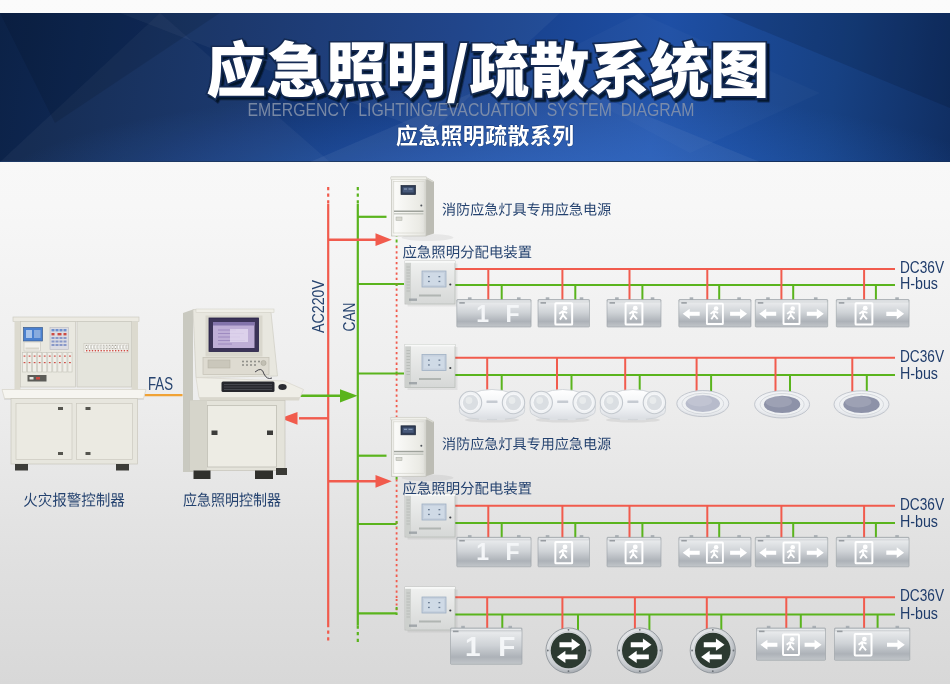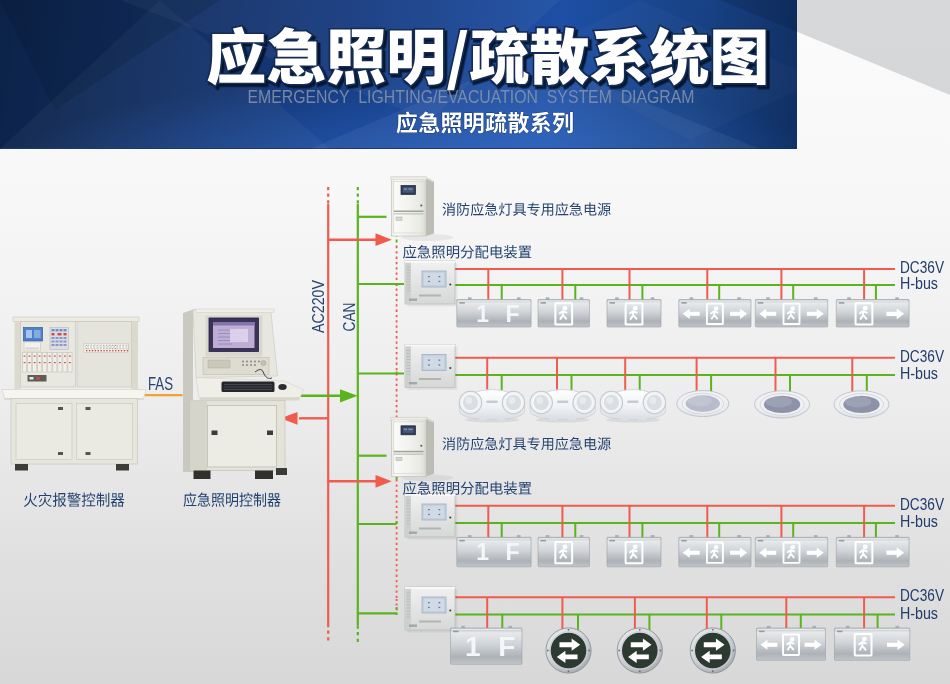--- a/index.html
+++ b/index.html
@@ -1,17 +1,17 @@
 <!DOCTYPE html>
 <html><head><meta charset="utf-8">
 <style>
 *{margin:0;padding:0;box-sizing:border-box}
 html,body{width:950px;height:684px;overflow:hidden;font-family:"Liberation Sans",sans-serif}
 #page{position:relative;width:950px;height:684px;background:linear-gradient(180deg,#fbfbfb 0%,#f7f7f7 30%,#ededed 58%,#e0e0e0 82%,#d8d8d8 100%)}
-#hdr{position:absolute;left:0;top:0;width:797px;height:149px;
+#hdr{position:absolute;left:0;top:13px;width:950px;height:149px;
 background:linear-gradient(98deg,#0c2247 0%,#123066 24%,#173d85 47%,#1e4fa5 69%,#174183 87%,#102e62 100%);
 border-bottom:1.5px solid #13305e}
 #hdr .glow{position:absolute;inset:0;background:radial-gradient(ellipse 85% 120% at 53% 128%,rgba(50,120,230,0.55),rgba(50,120,230,0) 65%)}
 #hdr svg{position:absolute;left:0;top:0}
 #dia{position:absolute;left:0;top:0}
 </style></head>
 <body>
 <div id="page">
 <div id="hdr">
       <div class="glow"></div>

